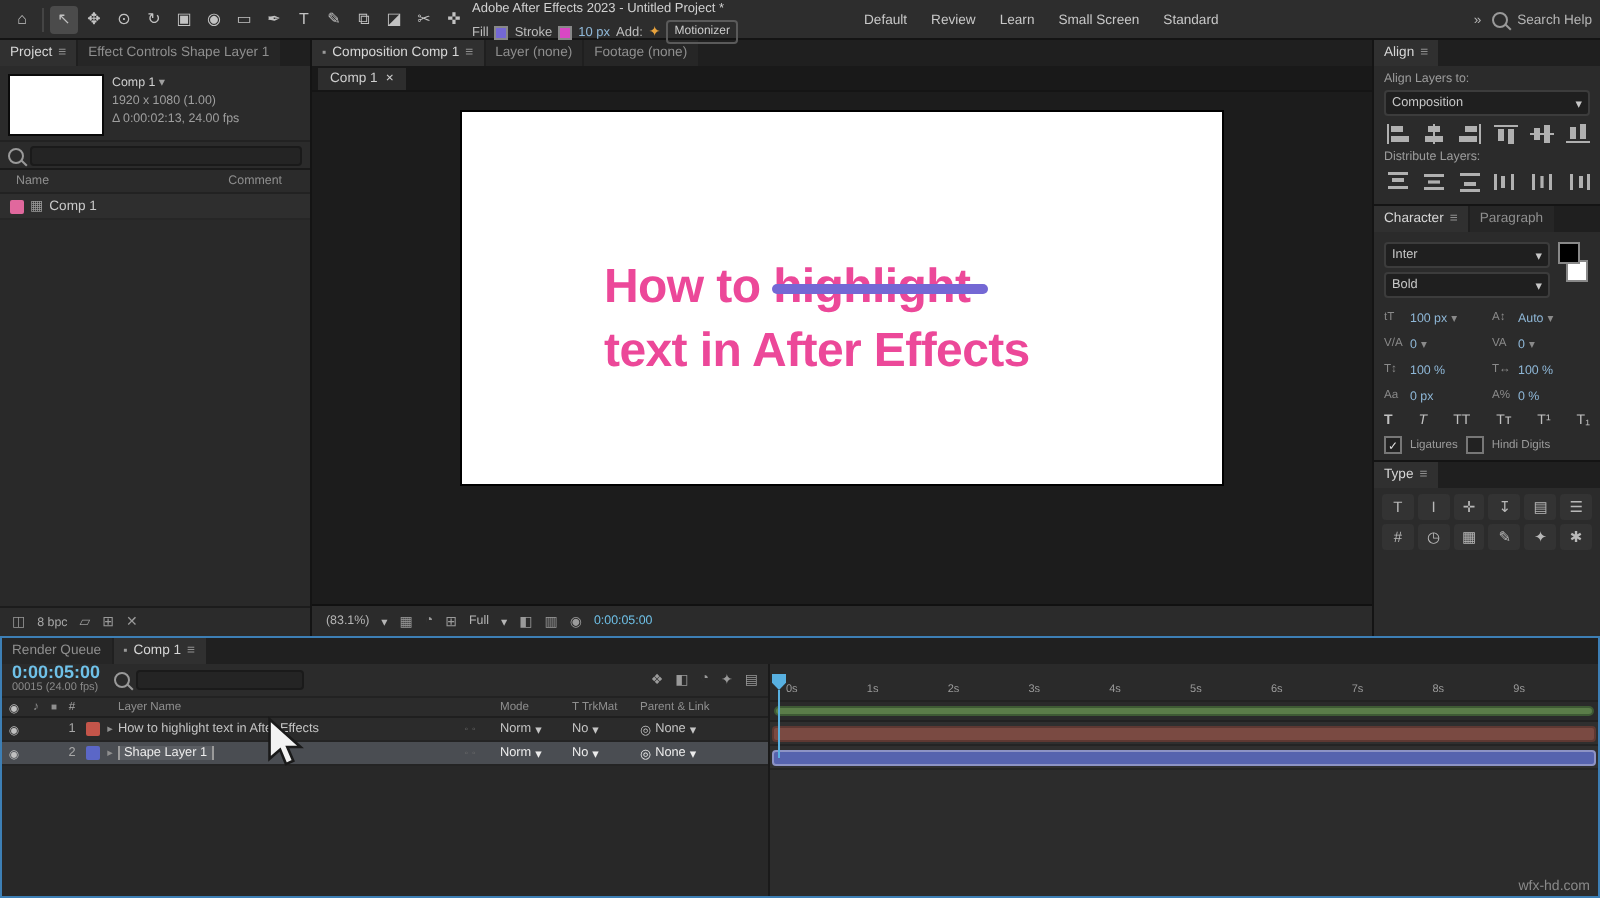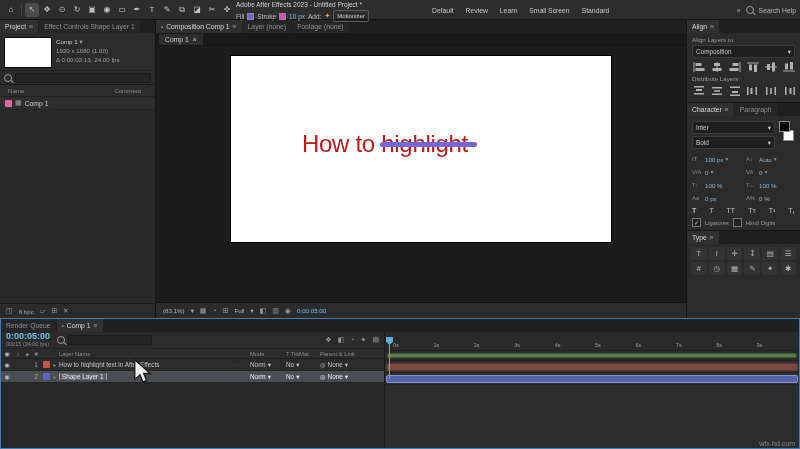--- a/index.html
+++ b/index.html
@@ -51,21 +51,21 @@
   .proj-fill{flex:1;background:#292929;}
   .panel-bottom{height:14px;border-top:1px solid #1c1c1c;display:flex;align-items:center;gap:6px;padding:0 6px;font-size:6.2px;color:#a8a8a8;}
   .bicon{font-size:7px;color:#9a9a9a;}
 
   
   .comp-panel{flex:1;display:flex;flex-direction:column;background:#1d1d1d;min-width:0;}
   .subtabs{height:12px;background:#191919;display:flex;align-items:center;padding:0 3px;border-bottom:1px solid #151515;flex:none;}
   .subtab{background:#2d2d2d;height:11px;display:flex;align-items:center;gap:4px;padding:0 6px;font-size:6.8px;color:#cfcfcf;}
   .viewer{flex:1;display:flex;justify-content:center;align-items:flex-start;background:#1c1c1c;min-height:0;}
   .canvas{width:380px;height:186px;background:#ffffff;margin-top:10px;position:relative;box-shadow:0 0 0 1px #000;}
-  .canvas-text{position:absolute;left:71px;top:72px;font-size:24px;line-height:32px;font-weight:normal;color:#b91c1c;letter-spacing:-0.3px;white-space:nowrap;}
+  .canvas-text{position:absolute;left:71px;top:72px;font-size:24px;line-height:32px;font-weight:bold;color:#ec4899;letter-spacing:-0.3px;white-space:nowrap;}
   .strike-word{position:relative;}
   .strike-word::after{content:"";position:absolute;left:-1px;right:-9px;top:12px;height:5px;border-radius:2.5px;background:var(--strike);}
   .comp-toolbar{height:15px;border-top:1px solid #111;background:#2b2b2b;display:flex;align-items:center;gap:6px;padding:0 7px;font-size:6.2px;color:#b5b5b5;flex:none;}
   .cticon{font-size:7px;color:#9a9a9a;}
   .timecode-sm{color:var(--timecode);}
 
   
   .right-col{width:114px;flex:none;border-left:1px solid #141414;display:flex;flex-direction:column;gap:1px;background:#141414;box-sizing:border-box;}
   .rpanel{background:#2b2b2b;display:flex;flex-direction:column;}
   .rpanel.grow{flex:1;}
@@ -243,20 +243,21 @@
       <div class="subtabs">
         <div class="subtab">
           <span>Comp 1</span>
           <span>×</span>
         </div>
       </div>
       <div class="viewer">
         <div class="canvas">
           <div class="canvas-text">
             <div><span>How to </span><span class="strike-word">highlight</span></div>
+            <div>text in After Effects</div>
           </div>
         </div>
       </div>
       <div class="comp-toolbar">
         <span>(83.1%)</span>
         <span>▾</span>
         <span class="cticon">▦</span>
         <span class="cticon">◔</span>
         <span class="cticon">⊞</span>
         <span>Full</span>

